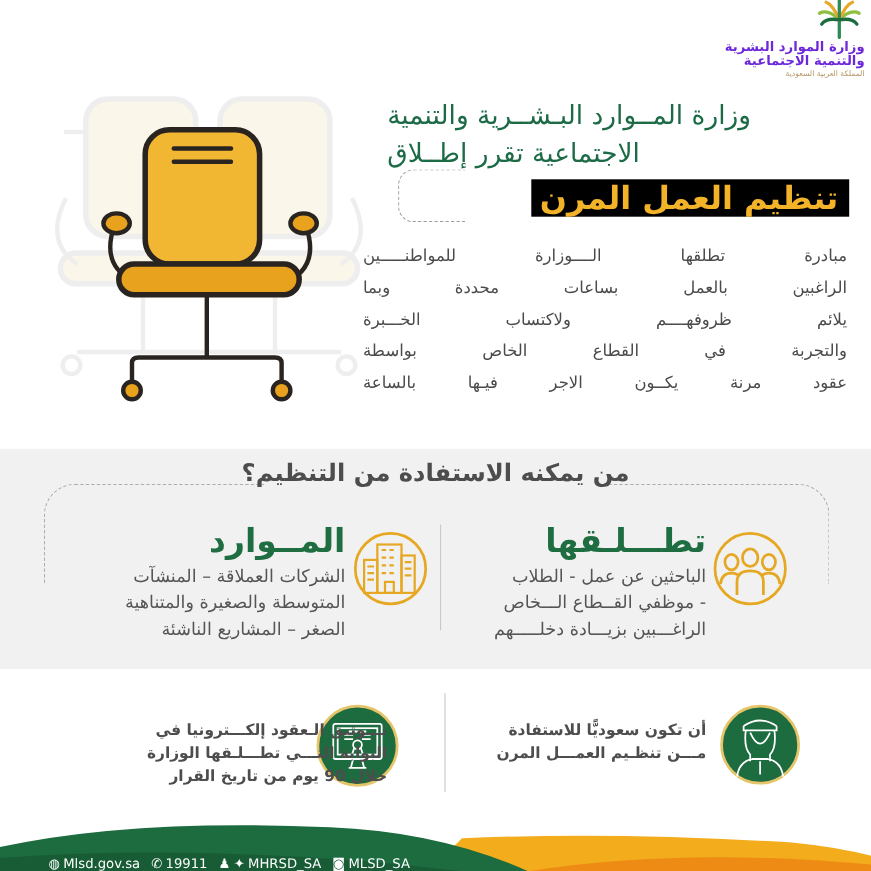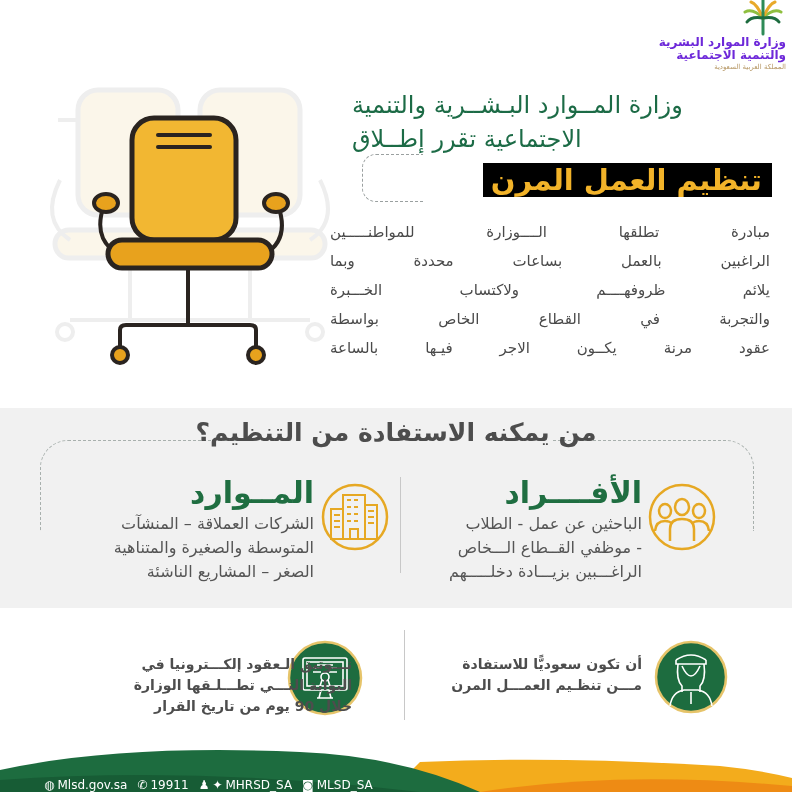--- a/index.html
+++ b/index.html
@@ -34,21 +34,21 @@
     position: absolute; left: 0; top: -6px; width: 60px; height: 46px;
     border: 1.5px dashed #9aa0a0; border-right: none; border-radius: 14px 0 0 14px;
   }
 
   
   .desc { right: 22px; top: 218px; width: 440px; text-align: justify; text-align-last: justify; }
   .desc-line { color: #4a4a4a; font-size: 15px; line-height: 29px; white-space: nowrap; text-align: right; }
 
   
   .band { left: 0; top: 408px; width: 792px; height: 200px; background: #f1f1f1; }
-  .band-title { left: 0; width: 792px; top: 418px; text-align: center; color: #4d4d4d; font-size: 25px; font-weight: bold; }
+  .band-title { left: 0; width: 792px; top: 418px; text-align: center; color: #4d4d4d; font-size: 22px; font-weight: bold; }
   .dash-frame {
     left: 40px; top: 440px; width: 712px; height: 90px;
     border: 1.5px dashed #a8b0ad; border-bottom: none; border-radius: 28px 28px 0 0;
   }
   .band-title-bg { left: 240px; top: 420px; width: 312px; height: 36px; background: #f1f1f1; }
   .divider-v { left: 400px; top: 477px; width: 1px; height: 96px; background: #c8c8c8; }
 
   .benefit-title { color: #1f6e41; font-size: 30px; font-weight: bold; line-height: 38px; white-space: nowrap; }
   .benefit-line { color: #555555; font-size: 16px; line-height: 24px; white-space: nowrap; text-align: right; }
 
@@ -154,21 +154,21 @@
   <g fill="none" stroke="#e6a823" stroke-width="2.5">
     <ellipse cx="34" cy="24" rx="7" ry="8"></ellipse>
     <ellipse cx="17" cy="28" rx="6" ry="7"></ellipse>
     <ellipse cx="51" cy="28" rx="6" ry="7"></ellipse>
     <path d="M22 58 L22 46 Q22 36 34 36 Q46 36 46 46 L46 58"></path>
     <path d="M7 48 Q8 38 17 38 Q22 38 24 41"></path>
     <path d="M61 48 Q60 38 51 38 Q46 38 44 41"></path>
   </g>
 </svg>
 <div class="abs ind-text">
-  <div class="benefit-title">الأفــــراد</div>
+  <div class="benefit-title">تطـــلـقها</div>
   <div class="benefit-line">الباحثين عن عمل - الطلاب</div>
   <div class="benefit-line">- موظفي القــطاع الـــخاص</div>
   <div class="benefit-line">الراغـــبين بزيـــادة دخلـــــهم</div>
 </div>
 
 <svg class="abs ent-icon" viewBox="0 0 68 68">
   <circle cx="34" cy="34" r="32" fill="none" stroke="#e6a823" stroke-width="2.5"></circle>
   <g fill="none" stroke="#e6a823" stroke-width="2">
     <rect x="22" y="12" width="22" height="44"></rect>
     <rect x="10" y="26" width="12" height="30"></rect>

